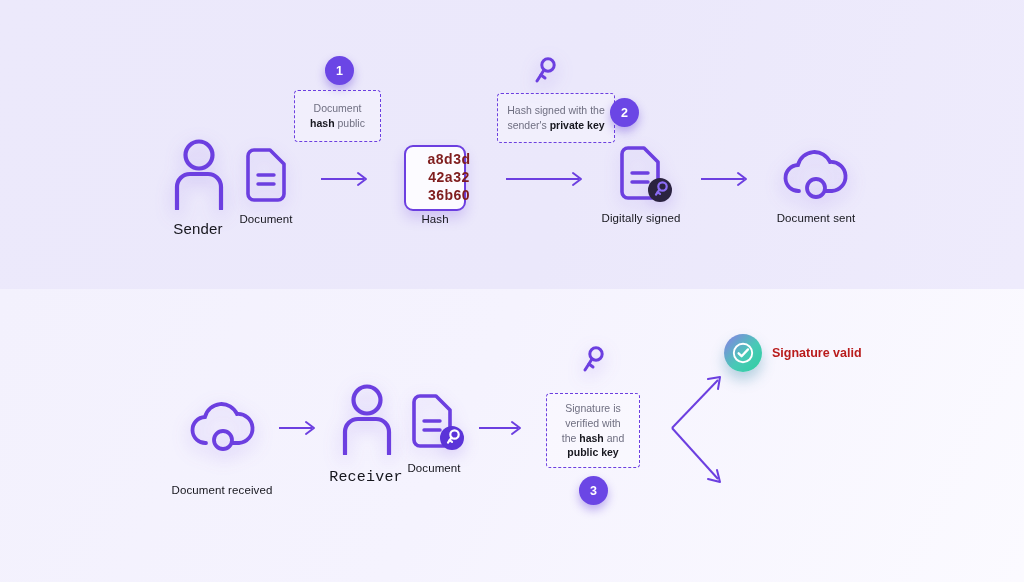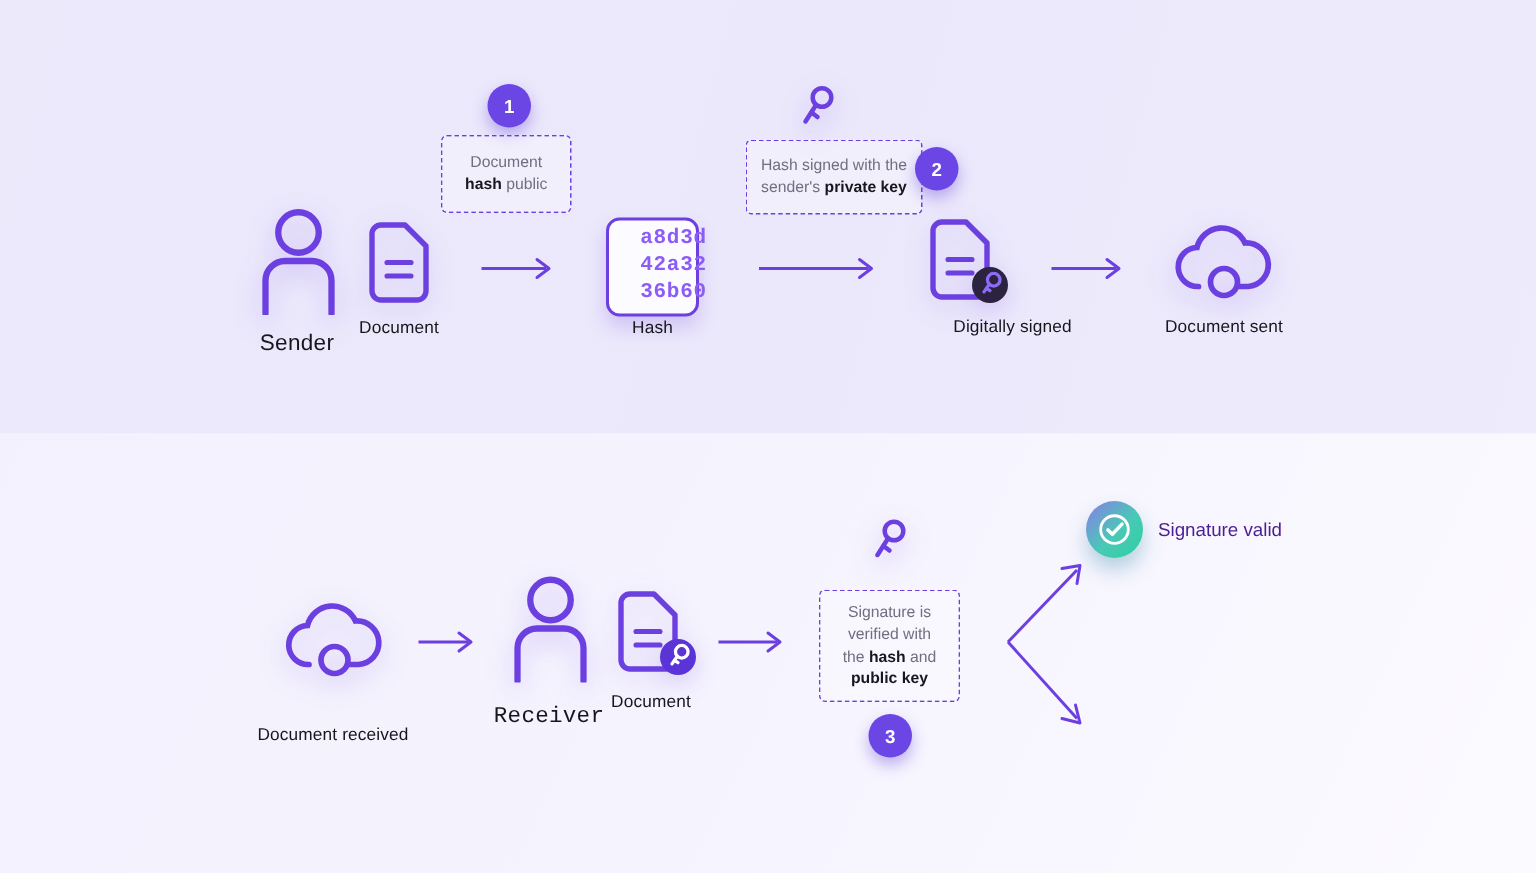--- a/index.html
+++ b/index.html
@@ -97,24 +97,24 @@
   .hashbox {
     position: absolute;
     border: 2.6px solid #6c3fe0;
     border-radius: 9px;
     background: #fcfbff;
     box-sizing: border-box;
     display: flex;
     flex-direction: column;
     align-items: center;
     justify-content: center;
-    font-family: Liberation Mono, monospace;
+    font-family: Liberation Sans, sans-serif;
     font-size: 14px;
     font-weight: 700;
-    color: #8b5cf6;
+    color: #7f1d1d;
     letter-spacing: 0.5px;
     line-height: 1.28;
     box-shadow: 0 7px 13px rgba(108, 63, 224, 0.22);
     padding-left: 28px;
   }
 
   .result {
     position: absolute;
     display: flex;
     align-items: center;
@@ -131,23 +131,24 @@
   }
   .dot-valid {
     background: linear-gradient(135deg, #8a7ce8 0%, #49c9b6 55%, #2ecfa0 100%);
     box-shadow: 0 8px 13px rgba(60, 140, 170, 0.35);
   }
   .dot-invalid {
     background: linear-gradient(135deg, #b07ad4 0%, #f0845a 60%, #f27e43 100%);
     box-shadow: 0 8px 13px rgba(200, 110, 90, 0.35);
   }
   .result-text {
-    color: #4c1d95;
+    color: #b91c1c;
     font-size: 12.5px;
     white-space: nowrap;
+    font-weight: bold;
   }
   .arrow-svg {
     position: absolute;
     overflow: visible;
   }
 </style>
 </head>
 <body>
 
 <div id="stage">
@@ -215,21 +216,21 @@
     <svg class="ic glow-soft" width="56" height="58" viewBox="0 0 56 58">
       <path d="M4 8 a6 6 0 0 1 6-6 h16 l14 14 v30 a6 6 0 0 1 -6 6 H10 a6 6 0 0 1 -6 -6 Z" fill="none" stroke="#6c3fe0" stroke-width="3.6" stroke-linejoin="round"></path>
       <line x1="14" y1="27" x2="30" y2="27" stroke="#6c3fe0" stroke-width="3.4" stroke-linecap="round"></line>
       <line x1="14" y1="36" x2="30" y2="36" stroke="#6c3fe0" stroke-width="3.4" stroke-linecap="round"></line>
       <circle cx="42" cy="44" r="12" fill="#2b2340"></circle>
       <circle cx="44.5" cy="40.5" r="4.2" fill="none" stroke="#8b6cf5" stroke-width="2.2"></circle>
       <path d="M41.6 43.4 L38 48.6" stroke="#8b6cf5" stroke-width="2.2" stroke-linecap="round"></path>
       <path d="M39.6 46.2 L42 47.8" stroke="#8b6cf5" stroke-width="2.2" stroke-linecap="round"></path>
     </svg>
   </div>
-  <div class="lbl" style="left:651px; top:212px;padding-left:48px;">Digitally signed</div>
+  <div class="lbl" style="left:617px; top:212px;padding-left:48px;">Digitally signed</div>
 
   <svg class="arrow-svg" style="left:700px; top:170px;" width="52" height="18" viewBox="0 0 52 18">
     <line x1="1" y1="9" x2="44" y2="9" stroke="#6c3fe0" stroke-width="2"></line>
     <path d="M38 3 L46 9 L38 15" fill="none" stroke="#6c3fe0" stroke-width="2" stroke-linecap="round" stroke-linejoin="round"></path>
   </svg>
 
   <div class="node" style="left:778px; top:146px; width:76px; height:54px;">
     <svg class="ic glow" width="76" height="54" viewBox="0 0 76 54">
       <path d="M21 45 a13 13 0 0 1 -1 -26 a17 17 0 0 1 32 -3 a12 12 0 0 1 2 29 H47" fill="none" stroke="#6c3fe0" stroke-width="3.8" stroke-linecap="round"></path>
       <circle cx="38" cy="42" r="9" fill="none" stroke="#6c3fe0" stroke-width="3.8"></circle>

